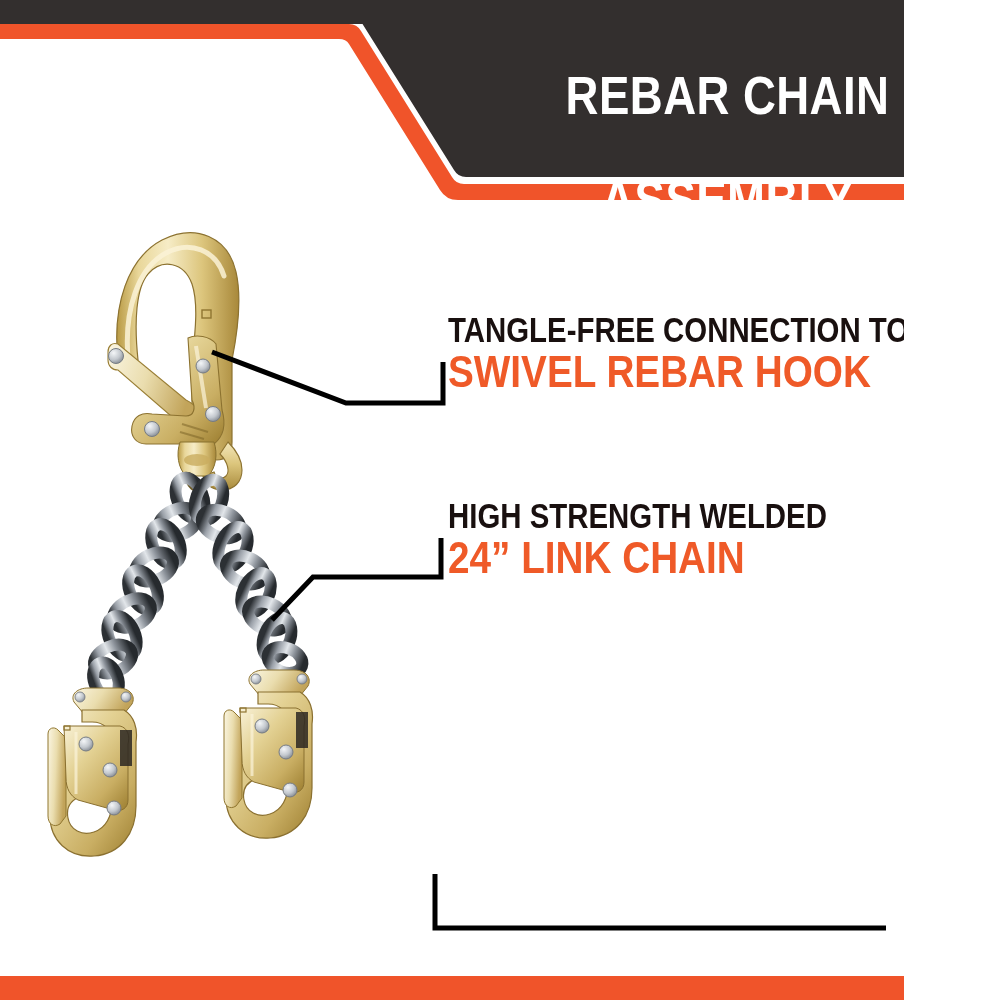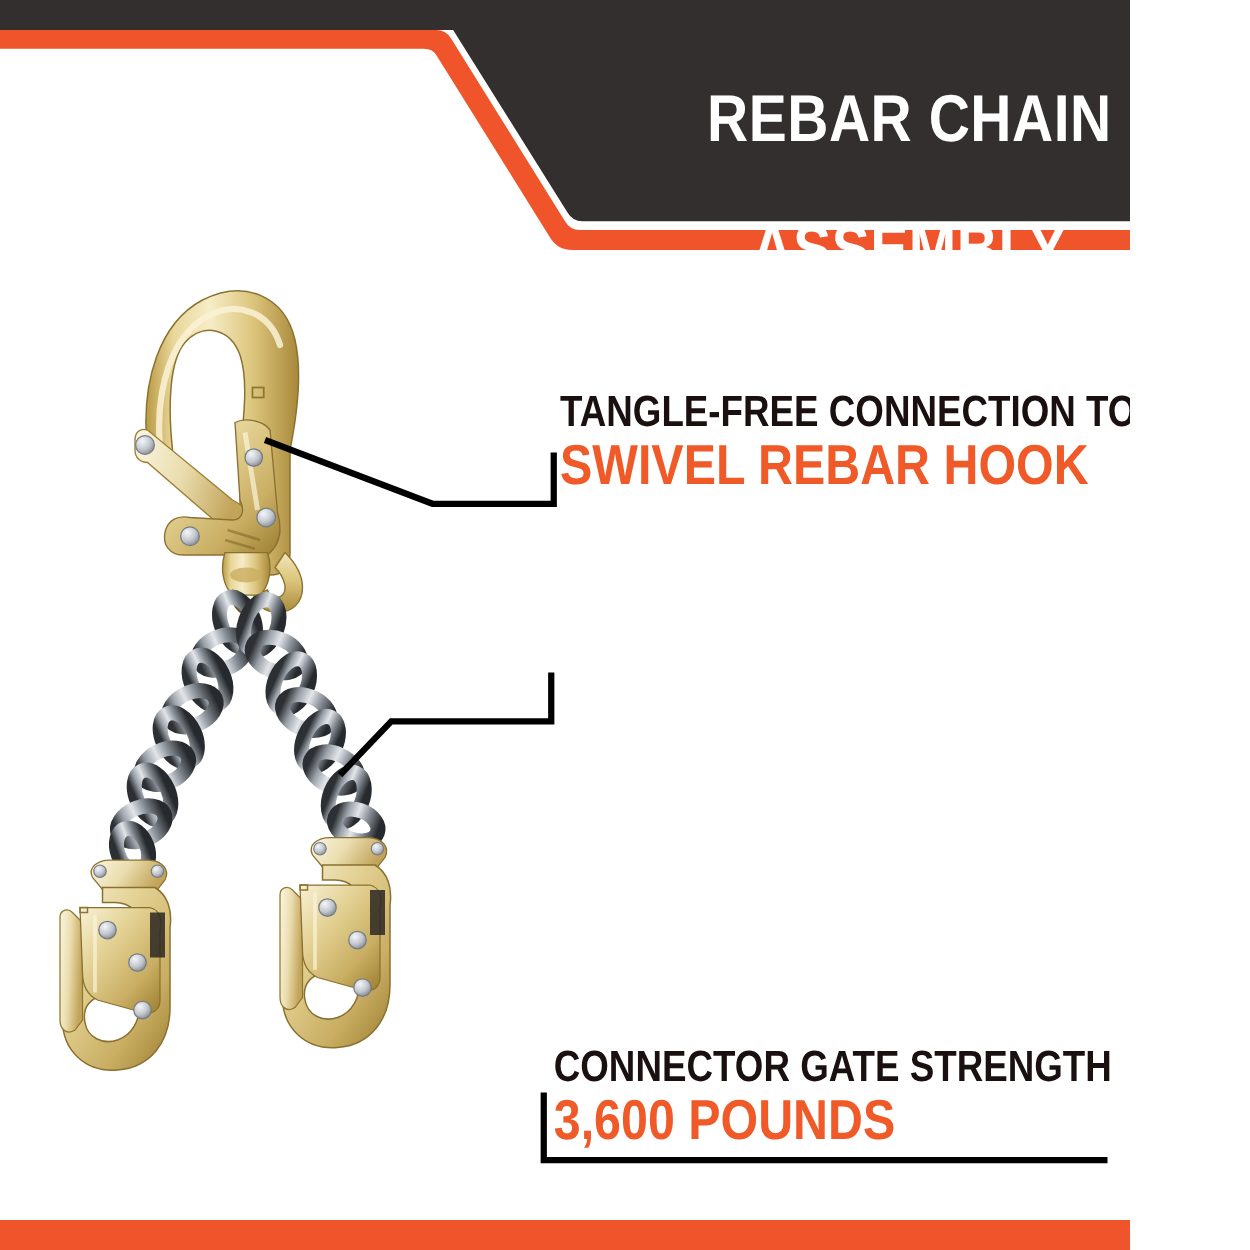--- a/index.html
+++ b/index.html
@@ -286,21 +286,21 @@
     <polyline fill="none" stroke="#000000" stroke-width="5" stroke-linejoin="miter" points="272,620 313,577 441,577 441,538"></polyline>
 
     <polyline fill="none" stroke="#000000" stroke-width="5" stroke-linejoin="miter" points="435,874 435,928 886,928"></polyline>
   </svg>
 
   <div class="callout" style="left:448px; top:312px;">
     <div class="callout-line1">TANGLE-FREE CONNECTION TO VERTICAL</div>
     <div class="callout-line2">SWIVEL REBAR HOOK</div>
   </div>
 
-
-  <div class="callout" style="left:443px; top:836px;">
-    <div class="callout-line1">CONNECTOR GATE STRENGTH</div>
-    <div class="callout-line2">3,600 POUNDS</div>
+  <div class="callout" style="left:448px; top:498px;">
+    <div class="callout-line1">HIGH STRENGTH WELDED</div>
+    <div class="callout-line2">24” LINK CHAIN</div>
   </div>
 
+
   <div id="footer-bar"></div>
 
 </div>
 
 </body></html>

